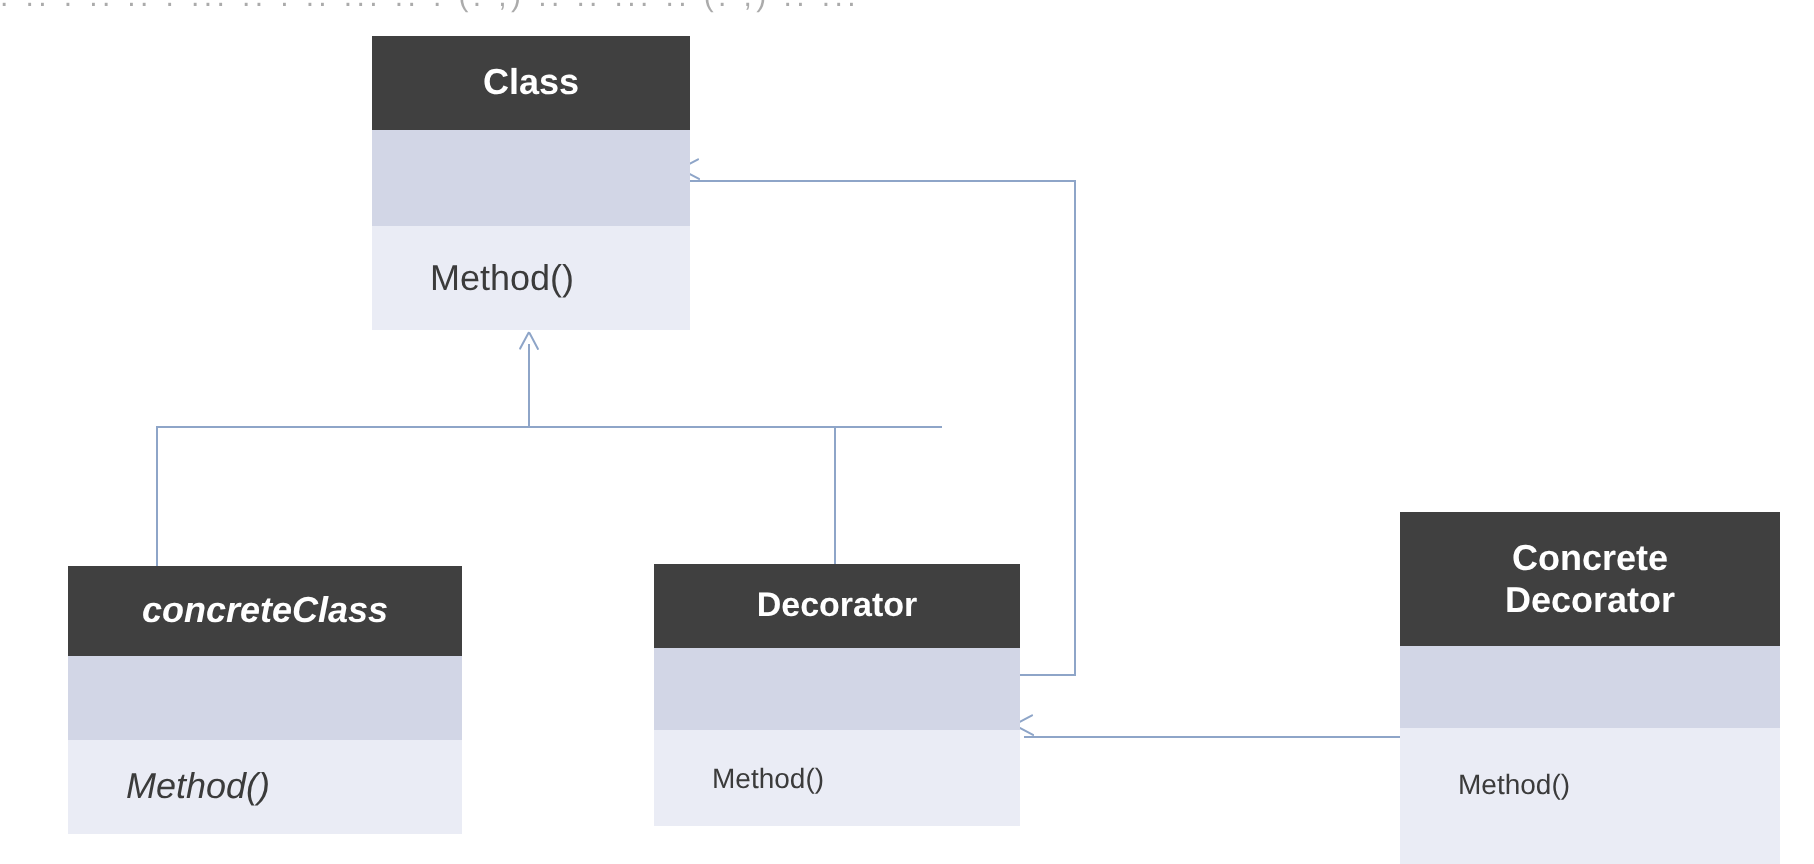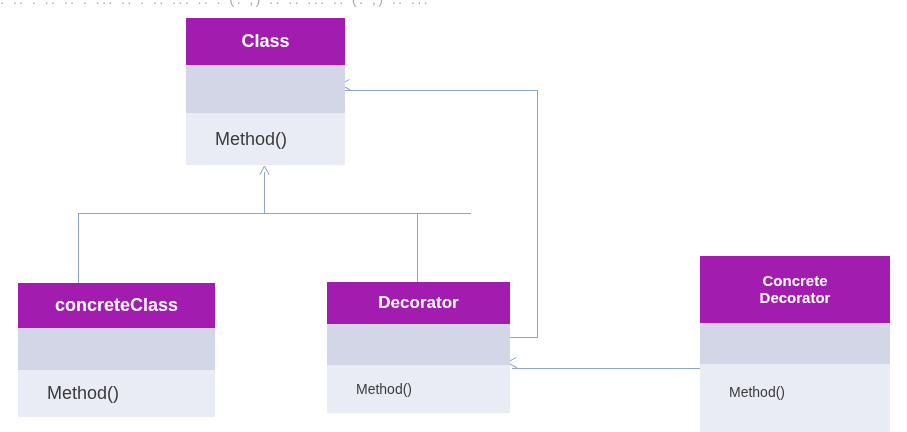--- a/index.html
+++ b/index.html
@@ -38,21 +38,21 @@
 
   
   .uml-box {
     position: absolute;
     box-sizing: border-box;
     background: #eaecf5;
   }
   .uml-header {
     box-sizing: border-box;
     width: 100%;
-    background: #a21caf;
+    background: #404040;
     color: #ffffff;
     font-weight: bold;
     text-align: center;
     display: flex;
     align-items: center;
     justify-content: center;
     line-height: 1.12;
   }
   .uml-attrs {
     box-sizing: border-box;
@@ -143,42 +143,42 @@
   <div class="uml-box" style="left:186px; top:18px; width:159px; height:147px;">
     <div class="uml-header" style="height:47px; font-size:18px;">
       <span>Class</span>
     </div>
     <div class="uml-attrs" style="height:48px;"></div>
     <div class="uml-methods" style="height:52px; font-size:18px;">
       <span>Method()</span>
     </div>
   </div>
 
-  <div class="uml-box" style="left:18px; top:283px; width:197px; height:134px;">
+  <div class="uml-box" style="left:34px; top:283px; width:197px; height:134px;font-style:italic;">
     <div class="uml-header" style="height:45px; font-size:18px;">
       <span>concreteClass</span>
     </div>
     <div class="uml-attrs" style="height:42px;"></div>
     <div class="uml-methods" style="height:47px; font-size:18px;">
       <span>Method()</span>
     </div>
   </div>
 
   <div class="uml-box" style="left:327px; top:282px; width:183px; height:131px;">
     <div class="uml-header" style="height:42px; font-size:17px;">
       <span>Decorator</span>
     </div>
     <div class="uml-attrs" style="height:41px;"></div>
     <div class="uml-methods" style="height:48px; font-size:14px;">
       <span>Method()</span>
     </div>
   </div>
 
   <div class="uml-box" style="left:700px; top:256px; width:190px; height:176px;">
-    <div class="uml-header" style="height:67px; font-size:15px; flex-direction:column;">
+    <div class="uml-header" style="height:67px; font-size:18px; flex-direction:column;">
       <span>Concrete</span>
       <span>Decorator</span>
     </div>
     <div class="uml-attrs" style="height:41px;"></div>
     <div class="uml-methods" style="height:68px; font-size:14px; align-items:flex-start; padding-top:20px;">
       <span>Method()</span>
     </div>
   </div>
 
 </div>

